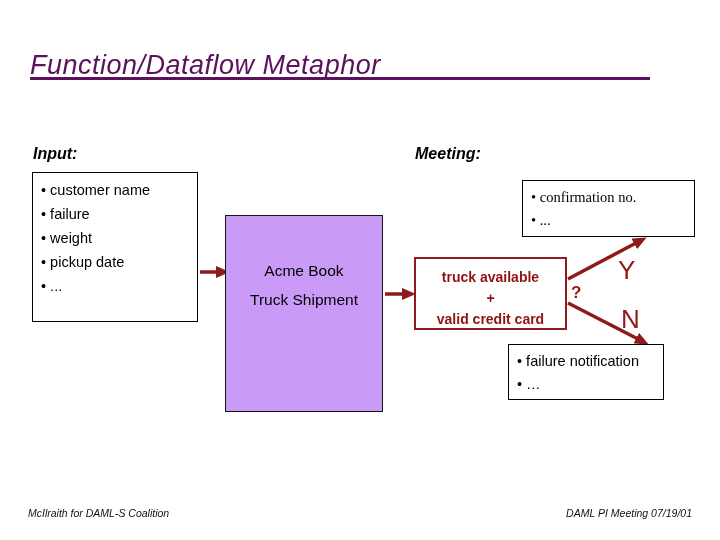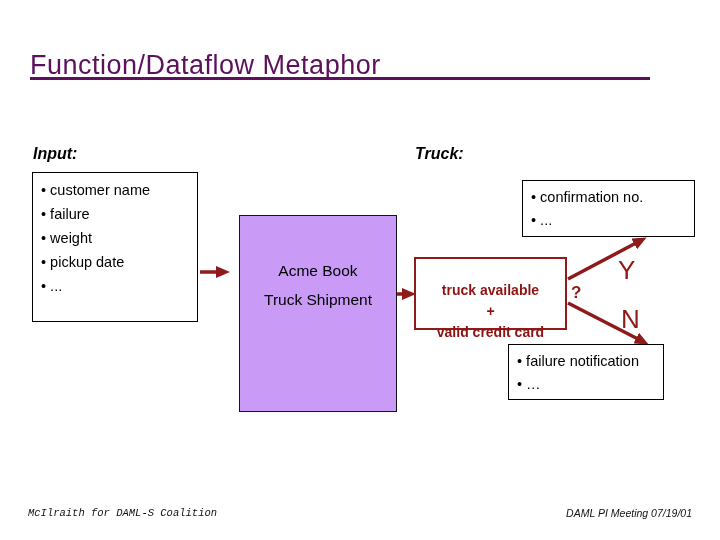--- a/index.html
+++ b/index.html
@@ -14,20 +14,21 @@
   }
   .abs { position: absolute; }
 
   .title {
     left: 30px; top: 52px;
     font-size: 27px;
     letter-spacing: 0.5px;
     color: #5b115b;
     white-space: nowrap;
     line-height: 1;
+    font-style: italic;
   }
   .title-underline {
     left: 30px; top: 77px;
     width: 620px; height: 3px;
     background: #5b115b;
   }
 
   .io-label {
     font-size: 16px;
     font-weight: bold;
@@ -48,37 +49,37 @@
     left: 32px; top: 172px;
     width: 166px; height: 150px;
     padding: 5px 0 12px 8px;
     line-height: 24px;
   }
   .confirmation-box {
     left: 522px; top: 180px;
     width: 173px; height: 57px;
     padding: 5px 0 15px 8px;
     line-height: 23px;
+    font-family: Liberation Serif, serif;
   }
   .failure-box {
     left: 508px; top: 344px;
     width: 156px; height: 56px;
     padding: 5px 0 0 8px;
     line-height: 23px;
   }
   .bullet-item { white-space: nowrap; }
   .bullet-item::before { content: "• "; }
 
   .process-box {
     left: 225px; top: 215px;
     width: 158px; height: 197px;
     background: #c99af6;
     border: 1.5px solid #151515;
     box-sizing: border-box;
-    margin-left: 14px;
   }
   .process-text {
     position: absolute;
     left: 0; right: 0; top: 40px;
     text-align: center;
     font-size: 15.5px;
     line-height: 29px;
     color: #000;
   }
 
@@ -86,21 +87,21 @@
     left: 414px; top: 257px;
     width: 153px; height: 73px;
     border: 2px solid #8e1a1a;
     box-sizing: border-box;
     background: #fff;
     color: #8e1414;
     font-weight: bold;
     font-size: 14px;
     line-height: 21px;
     text-align: center;
-    padding-top: 21px;
+    padding-top: 8px;
   }
 
   .qmark {
     left: 571px; top: 284px;
     color: #8e1a1a;
     font-weight: bold;
     font-size: 17px;
     line-height: 1;
   }
   .yn-label {
@@ -119,33 +120,33 @@
   }
   .arrow-layer line { stroke: #8e1a1a; stroke-width: 3.5; }
 
   .footer {
     font-size: 10.5px;
     font-style: italic;
     color: #111;
     line-height: 1;
     white-space: nowrap;
   }
-  .footer-left  { left: 28px;  top: 508px; font-family: Liberation Mono, monospace; }
+  .footer-left  { left: 28px;  top: 508px; }
   .footer-right { right: 28px; top: 508px; }
 </style>
 </head>
 <body>
 
 <div class="slide">
 
   <div class="abs title">Function/Dataflow Metaphor</div>
   <div class="abs title-underline"></div>
 
   <div class="abs io-label input-label">Input:</div>
-  <div class="abs io-label output-label">Truck:</div>
+  <div class="abs io-label output-label">Meeting:</div>
 
   <div class="abs list-box input-box">
     <div class="bullet-item">customer name</div>
     <div class="bullet-item">failure</div>
     <div class="bullet-item">weight</div>
     <div class="bullet-item">pickup date</div>
     <div class="bullet-item">...</div>
   </div>
 
   <svg class="arrow-layer" viewBox="0 0 720 540">

